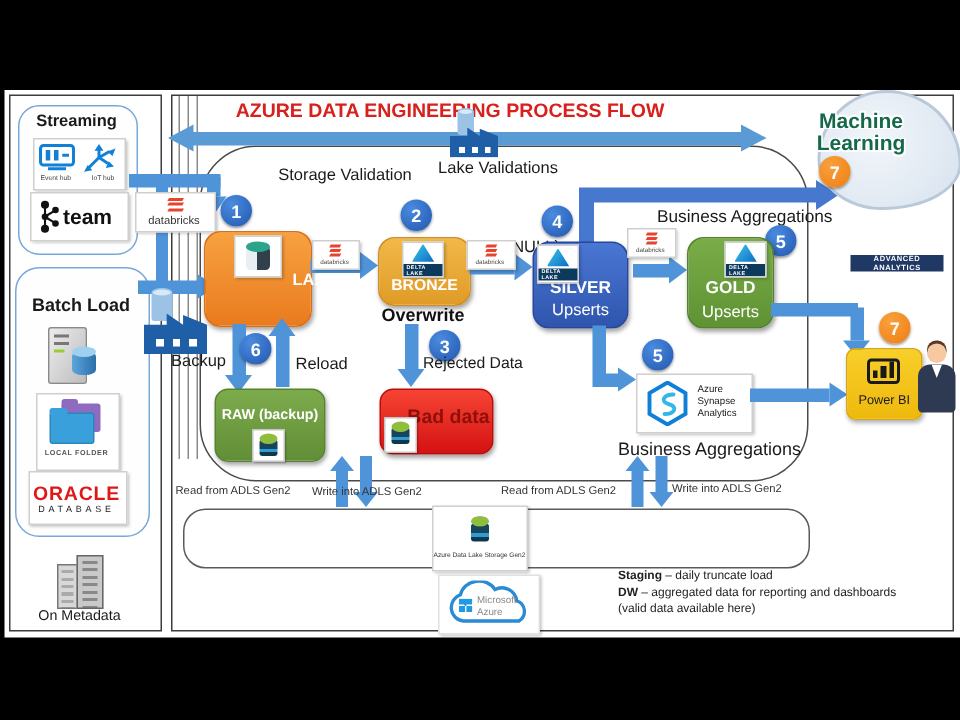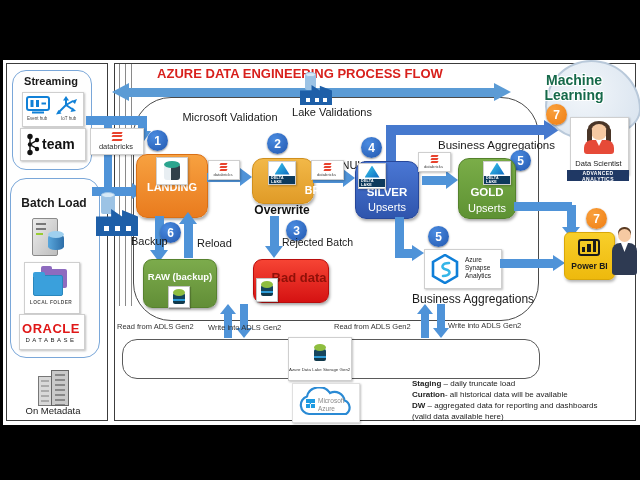--- a/index.html
+++ b/index.html
@@ -147,21 +147,21 @@
   <div class="tri" style="left:112px;top:83px;border-top:9.5px solid transparent;border-bottom:9.5px solid transparent;border-right:17px solid #5b9bd5;"></div>
   <div class="tri" style="left:494px;top:83px;border-top:9.5px solid transparent;border-bottom:9.5px solid transparent;border-left:17px solid #5b9bd5;"></div>
 
   <div class="abs" style="left:300px;top:72px;width:32px;height:34px;">
     <div class="abs" style="left:5px;top:2px;width:11px;height:16px;background:#9cc3e5;border-radius:2px;"></div>
     <div class="abs" style="left:5px;top:0;width:11px;height:5px;background:#d7e9f7;border-radius:50%;border:1px solid #9cc3e5;box-sizing:border-box;"></div>
     <div class="abs" style="left:0;top:13px;width:32px;height:20px;background:#1e5fa8;clip-path:polygon(0 28%,36% 28%,36% 0,62% 28%,62% 4%,100% 28%,100% 100%,0 100%);"></div>
     <div class="abs" style="left:6px;top:26px;width:21px;height:4px;background:repeating-linear-gradient(90deg,#fff 0 4px,transparent 4px 8.5px);"></div>
   </div>
 
-  <div class="txt c" style="left:170px;top:111px;width:120px;font-size:11px;">Microsoft Validation</div>
+  <div class="txt c" style="left:170px;top:111px;width:120px;font-size:11px;">Storage Validation</div>
   <div class="txt c" style="left:282px;top:106px;width:100px;font-size:11px;">Lake Validations</div>
   <div class="txt c" style="left:282px;top:119px;width:100px;font-size:11px;margin-top:40px;">(duplicate,NULL)</div>
   <div class="txt" style="left:438px;top:139px;font-size:11.5px;">Business Aggregations</div>
 
   <div class="vbar" style="left:386px;top:133px;width:10px;height:30px;background:#4679ce;"></div>
   <div class="hbar" style="left:386px;top:125px;width:158px;height:10px;background:#4679ce;"></div>
   <div class="tri" style="left:544px;top:120px;border-top:10px solid transparent;border-bottom:10px solid transparent;border-left:15px solid #4679ce;"></div>
 
   <div class="hbar" style="left:86px;top:116px;width:61px;height:9px;"></div>
   <div class="vbar" style="left:138px;top:118px;width:9px;height:13px;"></div>
@@ -181,21 +181,21 @@
     <div class="dbx" style="position:absolute;left:21px;top:3px;">
         <i></i>
         <i></i>
         <i></i>
       </div>
     <div class="txt c" style="left:0;top:13px;width:50px;font-size:7.5px;color:#333;">databricks</div>
   </div>
 
   <div class="badge" style="left:147px;top:130px;">1</div>
   <div class="medal" style="left:136px;top:154px;width:70px;height:62px;background:linear-gradient(#f7a140,#e97b1e);border:1px solid #d96f15;">
-    <div class="mlabel" style="top:26px;font-size:11px;">LANDING</div>
+    <div class="mlabel" style="top:26px;font-size:11px;margin-left:48px;">LANDING</div>
   </div>
   <div class="card" style="left:156px;top:157px;width:30px;height:26px;">
     <div>
       <div style="position:absolute;left:7px;top:6px;width:16px;height:16px;background:linear-gradient(90deg,#e8eef2 0 45%,#31404a 45%);border-radius:3px;"></div>
       <div style="position:absolute;left:7px;top:3px;width:16px;height:7px;background:#2ba48e;border-radius:50%;"></div>
     </div>
   </div>
 
   <div class="hbar" style="left:207px;top:173px;width:34px;height:9px;"></div>
   <div class="tri" style="left:240px;top:168px;border-top:9.5px solid transparent;border-bottom:9.5px solid transparent;border-left:12px solid #4f93d8;"></div>
@@ -203,21 +203,21 @@
     <div class="dbx small" style="position:absolute;left:11px;top:2px;">
         <i></i>
         <i></i>
         <i></i>
       </div>
     <div class="txt c" style="left:0;top:11px;width:28px;font-size:4.2px;color:#444;">databricks</div>
   </div>
 
   <div class="badge" style="left:267px;top:133px;">2</div>
   <div class="medal" style="left:252px;top:158px;width:60px;height:44px;background:linear-gradient(#f2b848,#e09b27);border:1px solid #cf8f1e;">
-    <div class="mlabel" style="top:25px;font-size:10.5px;margin-left:44px;">BRONZE</div>
+    <div class="mlabel" style="top:25px;font-size:10.5px;">BRONZE</div>
   </div>
   <div class="card delta" style="left:268px;top:161px;width:26px;height:22px;">
     <div class="tr"></div>
     <div class="dl">DELTA LAKE</div>
   </div>
   <div class="txt b c" style="left:250px;top:203px;width:64px;font-size:12px;color:#111;">Overwrite</div>
 
   <div class="hbar" style="left:313px;top:174px;width:30px;height:9px;"></div>
   <div class="tri" style="left:343px;top:169px;border-top:9.5px solid transparent;border-bottom:9.5px solid transparent;border-left:12px solid #4f93d8;"></div>
   <div class="card" style="left:311px;top:160px;width:31px;height:18px;">
@@ -258,35 +258,35 @@
   <div class="card delta" style="left:483px;top:161px;width:26px;height:22px;">
     <div class="tr"></div>
     <div class="dl">DELTA LAKE</div>
   </div>
 
   <div class="vbar" style="left:155px;top:216px;width:9px;height:34px;"></div>
   <div class="tri" style="left:150px;top:250px;border-left:9.5px solid transparent;border-right:9.5px solid transparent;border-top:12px solid #4f93d8;"></div>
   <div class="tri" style="left:179px;top:212px;border-left:9.5px solid transparent;border-right:9.5px solid transparent;border-bottom:12px solid #4f93d8;"></div>
   <div class="vbar" style="left:184px;top:224px;width:9px;height:34px;"></div>
   <div class="badge" style="left:160px;top:222px;">6</div>
-  <div class="txt" style="left:131px;top:235px;font-size:11px;">Backup</div>
+  <div class="txt" style="left:114px;top:235px;font-size:11px;">Backup</div>
   <div class="txt" style="left:197px;top:237px;font-size:11px;">Reload</div>
 
   <div class="medal" style="left:143px;top:259px;width:72px;height:47px;border-radius:9px;background:linear-gradient(#7cab4c,#628e37);border:1px solid #57822f;">
     <div class="mlabel" style="top:11px;font-size:9.5px;">RAW (backup)</div>
   </div>
   <div class="store" style="left:168px;top:286px;width:20px;height:20px;">
     <div class="bodyc"></div>
       <div class="topc"></div>
   </div>
 
   <div class="vbar" style="left:270px;top:216px;width:9px;height:30px;"></div>
   <div class="tri" style="left:265px;top:246px;border-left:9.5px solid transparent;border-right:9.5px solid transparent;border-top:12px solid #4f93d8;"></div>
   <div class="badge" style="left:286px;top:220px;">3</div>
-  <div class="txt" style="left:282px;top:236px;font-size:10.5px;">Rejected Batch</div>
+  <div class="txt" style="left:282px;top:236px;font-size:10.5px;">Rejected Data</div>
 
   <div class="medal" style="left:253px;top:259px;width:74px;height:42px;border-radius:9px;background:linear-gradient(#f64434,#d51212);border:1px solid #b90d0d;">
     <div class="mlabel" style="left:8px;top:10px;font-size:13px;color:#8f1008;">Bad data</div>
   </div>
   <div class="store" style="left:256px;top:278px;width:20px;height:22px;">
     <div class="bodyc"></div>
       <div class="topc"></div>
   </div>
 
   <div class="vbar" style="left:395px;top:217px;width:9px;height:41px;"></div>
@@ -347,50 +347,38 @@
     </span>
     <span style="position:absolute;left:13px;top:15px;width:9px;height:9px;
                  background:conic-gradient(#1e9be2 0 360deg);
                  clip-path:polygon(0 0,45% 0,45% 45%,0 45%,0 0,55% 0,100% 0,100% 45%,55% 45%,55% 100%,100% 100%,100% 55%,0 55%,0 100%,45% 100%,45% 55%);"></span>
     <div class="txt" style="left:25px;top:13px;font-size:6.5px;color:#8a8a8a;">Microsoft</div>
     <div class="txt" style="left:25px;top:21px;font-size:6.5px;color:#8a8a8a;">Azure</div>
   </div>
 
   <div class="abs" style="left:412px;top:378px;width:200px;font-size:8px;line-height:11px;color:#222;">
     <div class="note-line"><b>Staging</b><span> – daily truncate load</span></div>
-    <div class="note-line"><b>Curation</b><span>- all historical data will be available</span></div>
     <div class="note-line"><b>DW</b><span> – aggregated data for reporting and dashboards</span></div>
     <div class="note-line"><span>(valid data available here)</span></div>
   </div>
 
   <div class="abs" style="left:545px;top:60px;width:92px;height:76px;border-radius:48% 52% 55% 45% / 58% 62% 38% 42%;
               background:radial-gradient(circle at 40% 40%,#f2f6fa,#d7e2ee);border:2px solid #b9c9da;"></div>
   <div class="txt b c" style="left:532px;top:87px;width:84px;font-size:14px;color:#15694a;text-shadow:1px 1px 0 #fff,-1px -1px 0 #fff,1px -1px 0 #fff,-1px 1px 0 #fff;">Learning</div>
   <div class="txt b c" style="left:532px;top:72px;width:84px;font-size:14px;color:#15694a;text-shadow:1px 1px 0 #fff,-1px -1px 0 #fff,1px -1px 0 #fff,-1px 1px 0 #fff;">Machine</div>
   <div class="badge or" style="left:546px;top:104px;">7</div>
 
-  <div class="card" style="left:570px;top:117px;width:57px;height:56px;">
-    <div>
-      <div style="position:absolute;left:17px;top:3px;width:22px;height:15px;background:#4a3527;border-radius:50% 50% 30% 30%;"></div>
-      <div style="position:absolute;left:20px;top:6px;width:16px;height:16px;background:#f6c9a2;border-radius:50%;"></div>
-      <div style="position:absolute;left:16px;top:10px;width:5px;height:15px;background:#4a3527;border-radius:3px;"></div>
-      <div style="position:absolute;left:35px;top:10px;width:5px;height:15px;background:#4a3527;border-radius:3px;"></div>
-      <div style="position:absolute;left:13px;top:22px;width:30px;height:14px;background:#e64a38;border-radius:8px 8px 3px 3px;"></div>
-      <div style="position:absolute;left:25px;top:22px;width:6px;height:6px;background:#fff;clip-path:polygon(0 0,100% 0,50% 100%);"></div>
-    </div>
-    <div class="txt c" style="left:0;top:41px;width:55px;font-size:7.5px;">Data Scientist</div>
-  </div>
   <div class="abs c" style="left:567px;top:170px;width:62px;height:11px;background:#1f3864;color:#fff;font-size:5px;font-weight:bold;
               letter-spacing:.4px;display:flex;align-items:center;justify-content:center;">
     <span>ADVANCED ANALYTICS</span>
   </div>
 
   <div class="badge or" style="left:586px;top:208px;">7</div>
   <div class="abs" style="left:564px;top:232px;width:49px;height:46px;background:linear-gradient(#f8cf2a,#eeb90d);border-radius:6px;
-              border:1px solid #d9a70a;box-shadow:1px 2px 3px rgba(0,0,0,.3);font-weight:bold;">
+              border:1px solid #d9a70a;box-shadow:1px 2px 3px rgba(0,0,0,.3);">
     <div style="position:absolute;left:13px;top:6px;width:22px;height:17px;border:2px solid #1a1a1a;border-radius:3px;
                 display:flex;align-items:flex-end;gap:2px;padding:2px;box-sizing:border-box;">
       <span style="display:block;width:4px;height:5px;background:#1a1a1a;"></span>
       <span style="display:block;width:4px;height:8px;background:#1a1a1a;"></span>
       <span style="display:block;width:4px;height:11px;background:#1a1a1a;"></span>
     </div>
     <div class="txt c" style="left:0;top:28px;width:49px;font-size:8.5px;color:#1a1a1a;">Power BI</div>
   </div>
 
   <div class="abs" style="left:611px;top:226px;width:27px;height:54px;">

